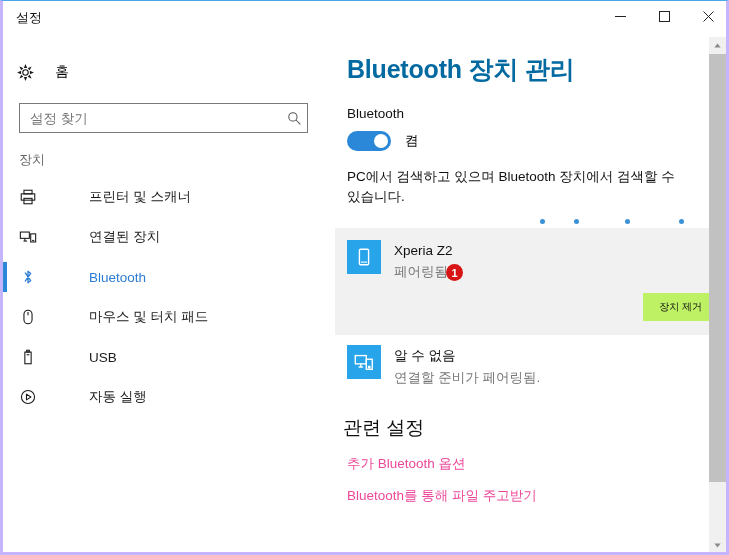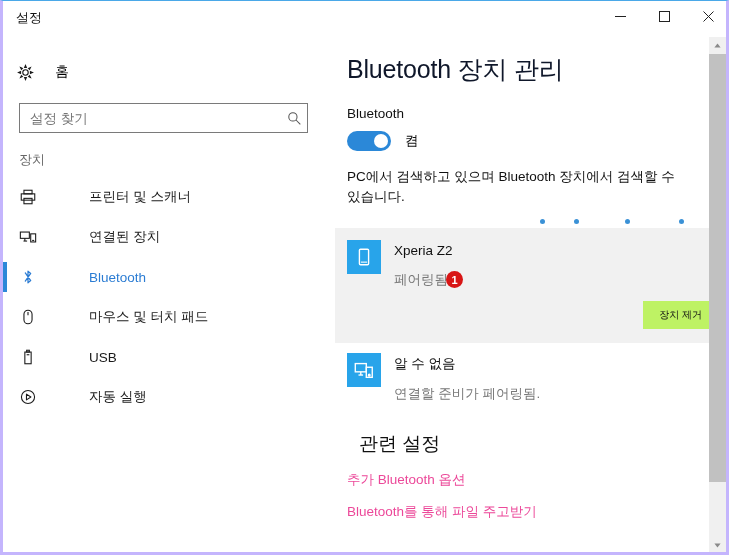--- a/index.html
+++ b/index.html
@@ -92,21 +92,21 @@
   }
   .nav-item.selected::before {
     content: ""; position: absolute; left: 0; top: 5px;
     width: 4px; height: 30px; background: #2b88d8;
   }
   .nav-item.selected .nav-label { color: #2b7cd3; }
   .nav-item.selected .nav-ic { color: #2b7cd3; }
   
   #page-title {
     margin: 16px 0 0 12px;
-    font-size: 25px; font-weight: normal; color: #0f172a;
+    font-size: 25px; font-weight: bold; color: #0369a1;
     letter-spacing: -0.2px;
   }
   #bt-label { margin: 20px 0 0 12px; font-size: 13.5px; color: #111; }
   #toggle-row { display: flex; align-items: center; margin: 10px 0 0 12px; }
   #toggle {
     width: 44px; height: 20px; border-radius: 10px;
     background: #2b88d8; position: relative;
   }
   #toggle .knob {
     position: absolute; right: 3px; top: 3px;
@@ -135,22 +135,22 @@
   }
   .device-row.active { background: #f1f1f1; padding-bottom: 0; }
   .dev-icon {
     width: 34px; height: 34px; background: #28a4ea;
     display: flex; align-items: center; justify-content: center;
     flex: 0 0 34px;
   }
   .dev-text { margin-left: 13px; padding-top: 1px; }
   .dev-name { font-size: 13.5px; color: #111; margin-top: 37px; }
   .dev-sub {
-    font-size: 13.5px; color: #777; margin-top: 12px;
-    display: flex; align-items: flex-start;
+    font-size: 13.5px; color: #777; margin-top: 4px;
+    display: flex; align-items: flex-end;
   }
   .badge {
     display: inline-flex; align-items: center; justify-content: center;
     width: 17px; height: 17px; border-radius: 50%;
     background: #d81515; color: #fff;
     font-size: 11px; font-weight: bold;
     margin-left: -2px;
   }
   .dev-actions {
     background: #f1f1f1;
@@ -158,21 +158,21 @@
     padding: 12px 12px 14px 0;
   }
   #remove-btn {
     background: #bef264; border: none;
     color: #111; font-size: 10px;
     padding: 7px 16px;
     font-family: "Liberation Sans", "DejaVu Sans", sans-serif;
     cursor: default;
   }
   #related-title {
-    margin: 28px 0 0 24px;
+    margin: 28px 0 0 8px;
     font-size: 19px; color: #111; font-weight: normal;
   }
   .related-link {
     display: block; margin: 14px 0 0 12px;
     font-size: 13.5px; color: #ec4899; text-decoration: none;
   }
   
   #scrollbar {
     position: absolute; right: 0; top: 36px;
     width: 17px; height: 517px;

